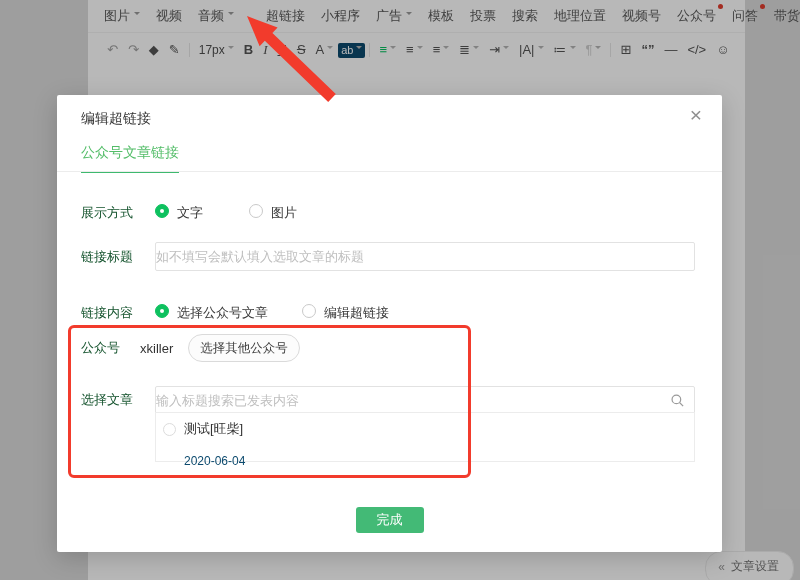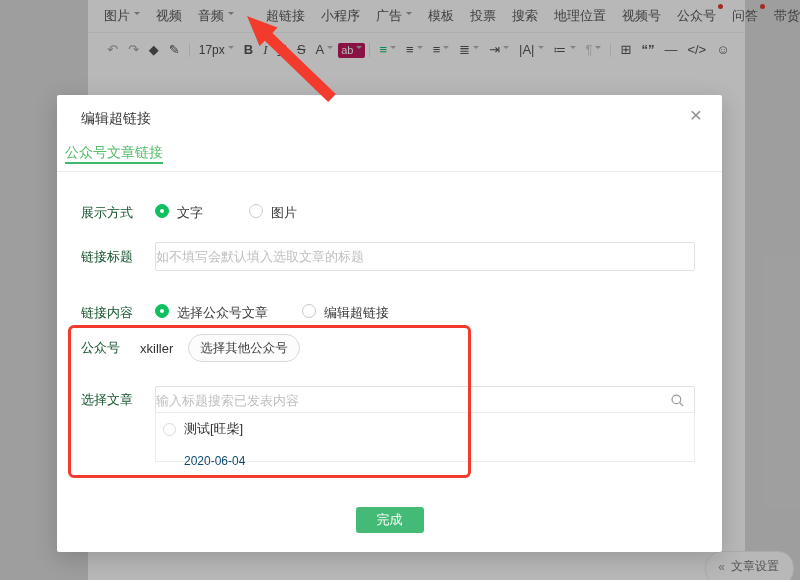--- a/index.html
+++ b/index.html
@@ -16,41 +16,41 @@
   .menu-item.has-dot::before{content:"";position:absolute;top:-3px;right:1px;width:5px;height:5px;
     border-radius:50%;background:#e23d2e}
   .toolbar{height:34px;display:flex;align-items:center;padding:0 4px 0 14px}
   .ti{font-size:13px;color:#555;padding:0 5px;line-height:20px;white-space:nowrap;cursor:pointer}
   .ti.dim{color:#a3a3a3}
   .ti.fontsize{font-size:12px;color:#4f4f4f}
   .ti.bold{font-weight:bold}
   .ti.italic{font-style:italic;font-family:"Liberation Serif","DejaVu Serif",serif}
   .ti.underline{text-decoration:underline}
   .ti.strike{text-decoration:line-through}
-  .ti.hl{background:#be185d;color:#fff;border-radius:2px;padding:0 3px;font-size:11px;line-height:15px}
+  .ti.hl{background:#0c4a6e;color:#fff;border-radius:2px;padding:0 3px;font-size:11px;line-height:15px}
   .ti.green{color:#07c160}
   .ti.grayed{color:#cfcfcf}
   .ti.c::after{content:"";display:inline-block;margin-left:3px;vertical-align:2px;
     border:3px solid transparent;border-top-color:#b5b5b5}
   .tb-divider{width:1px;height:14px;background:#e6e6e6;margin:0 4px}
 
   
   .settings-pill{position:absolute;right:6px;bottom:-6px;z-index:2;background:#fff;border:1px solid #ededed;
     border-radius:16px;padding:6px 14px 10px 12px;font-size:12px;color:#737373;display:flex;gap:6px;align-items:center}
   .settings-pill .chev{color:#9a9a9a;font-size:12px}
 
   
   .overlay{position:absolute;inset:0;background:rgba(0,0,0,0.28);z-index:10}
 
   
   .modal{position:absolute;left:57px;top:95px;width:665px;height:457px;background:#fff;z-index:20;
     border-radius:2px;box-shadow:0 6px 24px rgba(0,0,0,.18)}
   .m-title{position:absolute;left:24px;top:15px;font-size:14px;color:#353535}
   .m-close{position:absolute;right:20px;top:8px;font-size:21px;color:#8f8f8f;cursor:pointer;line-height:24px}
-  .m-tab{position:absolute;left:8px;top:49px;font-size:14px;color:#53bd68;
+  .m-tab{position:absolute;left:24px;top:49px;font-size:14px;color:#53bd68;padding-bottom:9px;
     border-bottom:2px solid #3eb96e;cursor:pointer}
   .m-tabline{position:absolute;left:0;top:76px;width:100%;height:1px;background:#ececec}
   .m-row{position:absolute;left:24px;right:27px;display:flex;align-items:center}
   .m-label{width:74px;flex:none;font-size:13px;color:#14532d}
   .m-label.narrow{width:59px}
   .radio-opt{display:flex;margin-right:46px;cursor:pointer}
   .radio{width:14px;height:14px;border-radius:50%;border:1px solid #c9c9c9;background:#fff;flex:none;
     margin-right:8px;position:relative}
   .radio.on{background:#0ec15f;border-color:#0ec15f}
   .radio.on::after{content:"";position:absolute;left:4px;top:4px;width:4px;height:4px;border-radius:50%;background:#fff}

